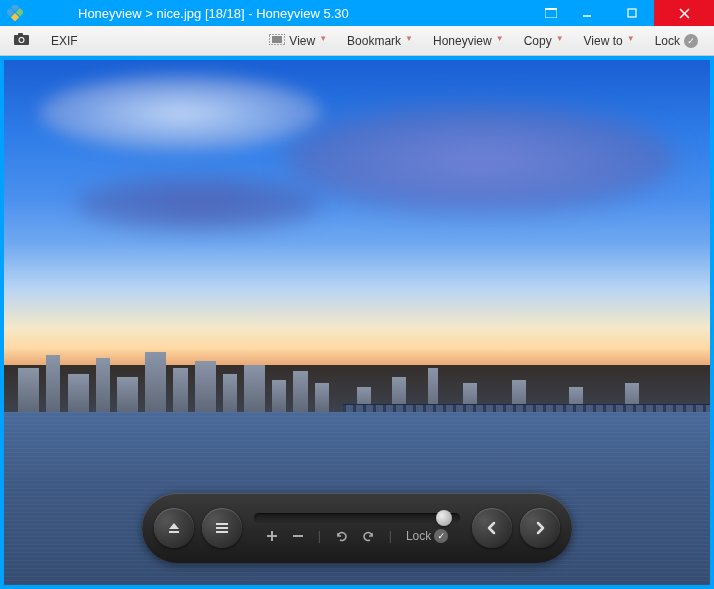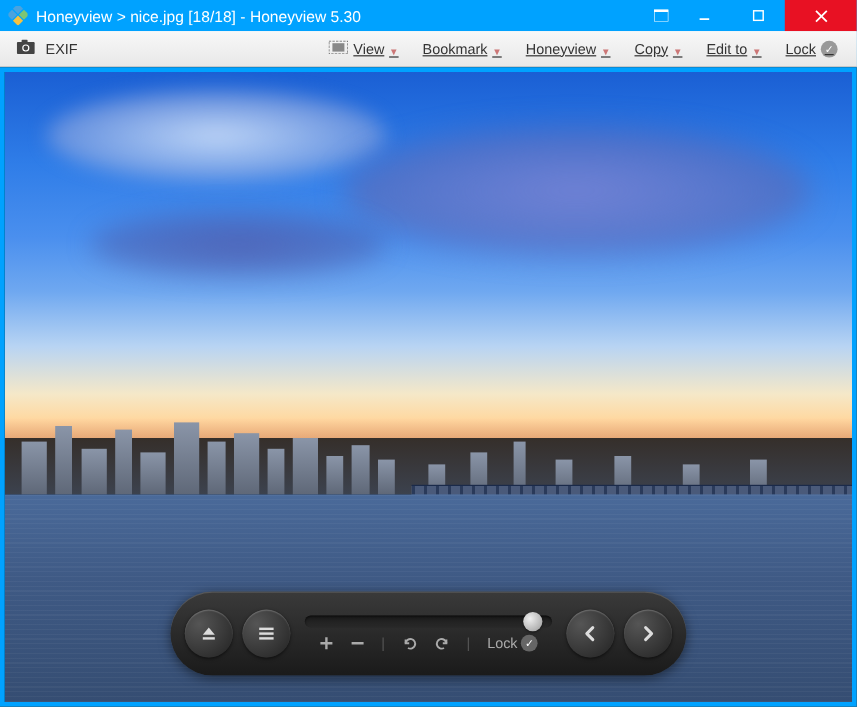--- a/index.html
+++ b/index.html
@@ -1,29 +1,29 @@
 <!DOCTYPE html>
 <html><head>
 <meta charset="utf-8">
 <style>
 * { margin: 0; padding: 0; box-sizing: border-box; font-family: 'Segoe UI', Tahoma, sans-serif; }
 body { width: 714px; height: 589px; background: #00a2ff; overflow: hidden; }
 .window { width: 714px; height: 589px; background: #fff; display: flex; flex-direction: column; }
-.titlebar { height: 26px; background: #00a2ff; display: flex; align-items: center; padding: 0 0 0 6px; color: #fff; font-size: 13px; }
+.titlebar { height: 26px; background: #00a2ff; display: flex; align-items: center; padding: 0 0 0 6px; color: #fff; font-size: 13px; gap: 48px; }
 .titlebar .logo { width: 18px; height: 18px; margin-right: 6px; display:flex; align-items:center; justify-content:center;}
 .titlebar .title { flex: 1; white-space: nowrap; overflow: hidden; }
 .titlebar .winbtns { display: flex; height: 100%; }
 .winbtn { width: 45px; height: 26px; display: flex; align-items: center; justify-content: center; color: #fff; cursor: pointer; font-size: 11px; }
 .winbtn.compact { width: 26px; }
 .winbtn.close { background: #e81123; width: 60px; }
 .winbtn svg { display:block; }
 .toolbar { height: 30px; background: linear-gradient(#f8f8f8,#e8e8e8); border-bottom: 1px solid #c8c8c8; display: flex; align-items: center; padding: 0 8px; font-size: 12px; color: #333; gap: 4px; }
-.toolbar .exif { display:flex; align-items:center; gap:9px; padding: 2px 6px; cursor:pointer;}
+.toolbar .exif { display:flex; align-items:center; gap:22px; padding: 2px 6px; cursor:pointer;}
 .toolbar .spacer { flex: 1; }
-.menuitem { display: flex; align-items: flex-end; gap: 4px; padding: 3px 8px; cursor: pointer; border-radius: 2px; text-decoration: underline; }
+.menuitem { display: flex; align-items: flex-start; gap: 4px; padding: 3px 8px; cursor: pointer; border-radius: 2px; }
 .caret { font-size: 8px; color: #c77; }
 .lockcheck { width:14px;height:14px;border-radius:50%;background:#999;display:inline-flex;align-items:center;justify-content:center;color:#fff;font-size:9px;}
 .viewport { flex: 1; position: relative; overflow: hidden; background:#000;}
 .photo { position:absolute; inset:0; }
 .sky { position:absolute; top:0; left:0; right:0; height:58%; background: linear-gradient(180deg, #1a5fd4 0%, #2f7de8 25%, #4a8fee 45%, #6fa8f0 60%, #b8d4f3 75%, #f5e8c8 88%, #ffd8a0 95%, #ffb070 100%); }
 .cloud { position:absolute; border-radius:50%; filter: blur(8px); }
 .c1 { top:5%; left:5%; width:40%; height:25%; background: radial-gradient(ellipse, rgba(255,255,255,0.7), rgba(90,100,180,0.3)); }
 .c2 { top:15%; left:40%; width:55%; height:35%; background: radial-gradient(ellipse, rgba(120,130,210,0.9), rgba(60,70,140,0.4)); filter:blur(12px);}
 .c3 { top:38%; left:10%; width:35%; height:18%; background: radial-gradient(ellipse, rgba(80,90,170,0.8), rgba(60,70,140,0.2)); filter:blur(10px);}
 .city { position:absolute; top:55%; left:0; right:0; height:12%; background: linear-gradient(180deg, rgba(255,200,150,0.2), rgba(100,110,130,0.6)); }
@@ -118,21 +118,21 @@
     </div>
     <div class="menuitem">
       <span>Honeyview</span>
       <span class="caret">▼</span>
     </div>
     <div class="menuitem">
       <span>Copy</span>
       <span class="caret">▼</span>
     </div>
     <div class="menuitem">
-      <span>Edit to</span>
+      <span>View to</span>
       <span class="caret">▼</span>
     </div>
     <div class="menuitem">
       <span>Lock</span>
       <span class="lockcheck">✓</span>
     </div>
   </div>
 
   <div class="viewport border-frame">
     <div class="photo">

